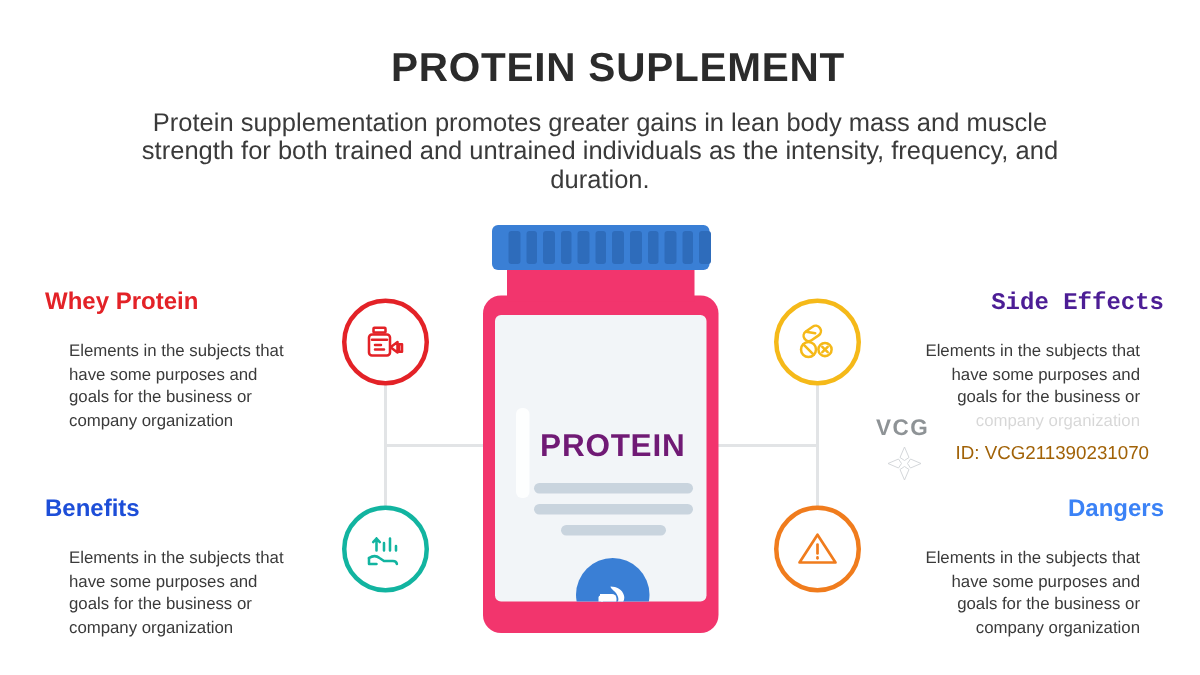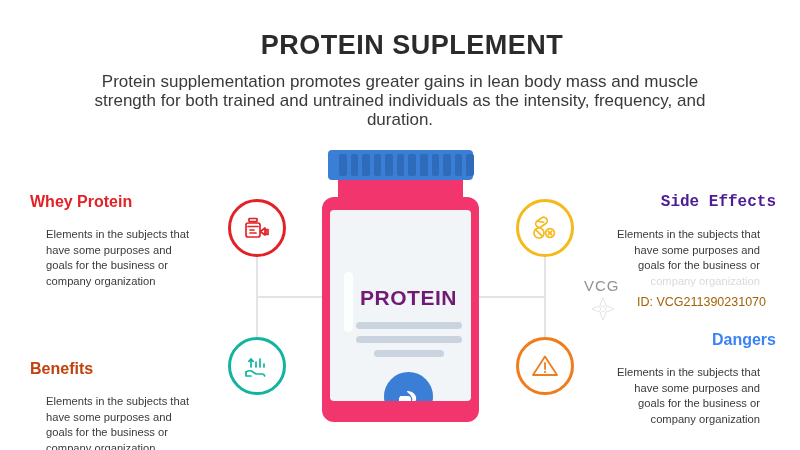--- a/index.html
+++ b/index.html
@@ -86,38 +86,38 @@
   .block { position: absolute; width: 176px; }
   .block h3 { margin: 0 0 6px 0; font-size: 16px; font-weight: bold; }
   .block p { margin: 16px; font-size: 11.2px; line-height: 15.5px; color: #3a3a3a; }
   .block.left { left: 30px; text-align: left; }
   .block.right { left: 600px; text-align: right; }
   #blk-whey  { top: 193px; }
   #blk-benef { top: 331px; }
   #blk-side  { top: 193px; }
   #blk-dang  { top: 331px; }
   #blk-whey h3  { color: #e32227; }
-  #blk-benef h3 { color: #c2410c; margin-top: 29px; }
+  #blk-benef h3 { color: #1d4ed8; }
   #blk-side h3  { color: #4c1d95; font-family: Liberation Mono, monospace; }
   #blk-dang h3  { color: #3b82f6; }
 
   
   .wm {
     position: absolute; left: 572px; top: 272px; width: 228px; height: 60px;
     background: rgba(255,255,255,0.80);
     display: flex; align-items: center;
   }
   .wm-logo {
     width: 54px; height: 54px; margin-left: 4px;
     display: flex; align-items: center; justify-content: center;
     position: relative;
   }
   .wm-vcg {
     position: absolute; left: 8px; top: 2px;
-    font-size: 15px; font-weight: normal; color: #8e9396;
+    font-size: 15px; font-weight: bold; color: #8e9396;
     letter-spacing: 1px;
   }
   .wm-id { font-size: 12.5px; color: #a16207; margin-left: 7px; }
 </style>
 </head>
 <body>
 
 <div class="stage">
 
   <div class="title">PROTEIN SUPLEMENT</div>

